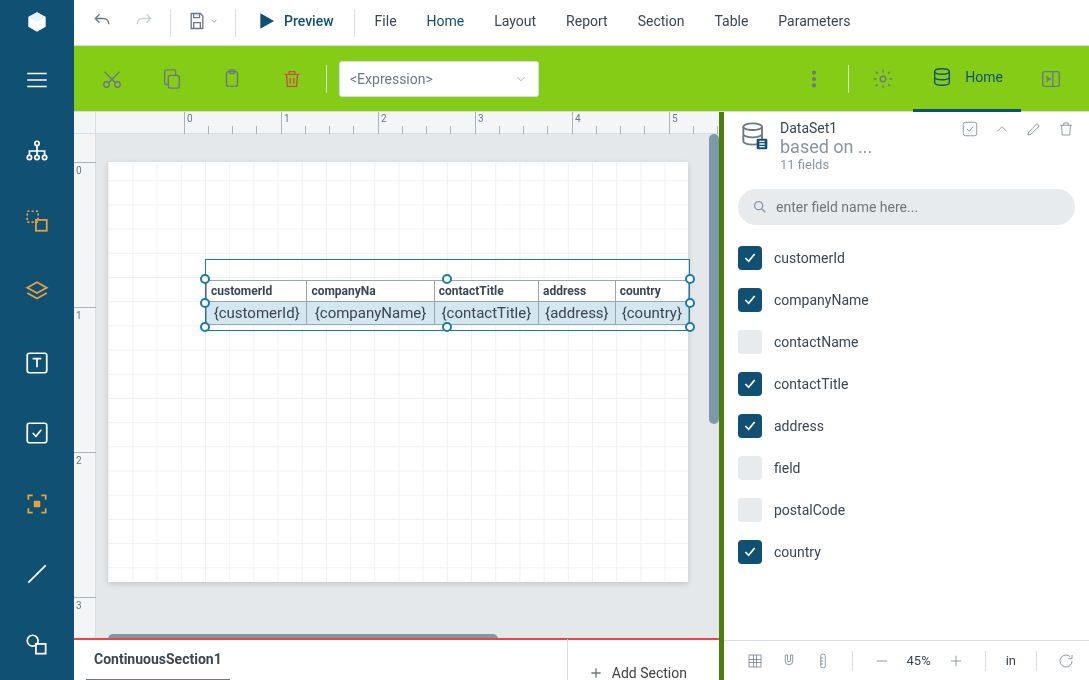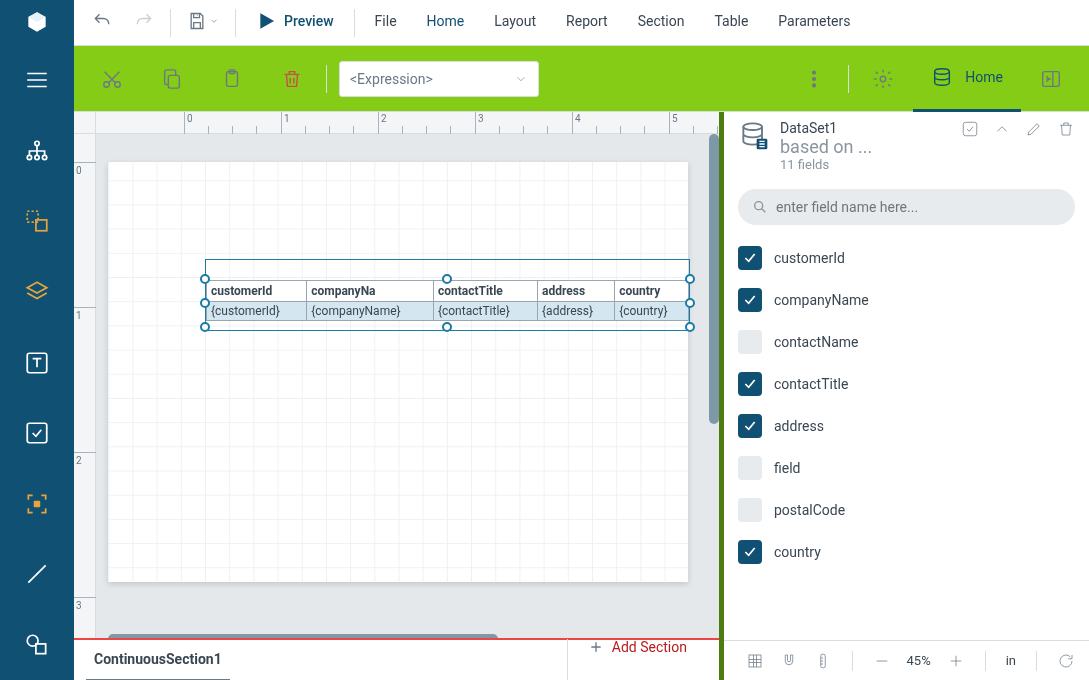--- a/index.html
+++ b/index.html
@@ -36,26 +36,26 @@
 .canvas-body{flex:1;display:flex;overflow:hidden}
 .ruler-v{width:22px;background:#f3f5f7;border-right:1px solid #d8dde2;position:relative;font-size:10px;color:#6b7885}
 .vtick{position:absolute;left:0;width:22px;border-top:1px solid #aab3bc;padding:2px}
 .canvas{flex:1;background:#e5e8eb;position:relative;overflow:hidden}
 .page{position:absolute;left:12px;top:28px;width:580px;height:420px;background:#fff;box-shadow:0 2px 6px rgba(0,0,0,0.15);background-image:linear-gradient(#eef1f3 1px,transparent 1px),linear-gradient(90deg,#eef1f3 1px,transparent 1px);background-size:24.2px 24.2px;background-position:97px 115px}
 .sel-box{position:absolute;left:97px;top:117px;width:485px;height:48px;border:1.5px solid #1a7ba5}
 .sel-box.outer{left:97px;top:97px;width:485px;height:72px;border:1px solid #1a7ba5;background:transparent}
 .handle{position:absolute;width:10px;height:10px;background:#fff;border:2px solid #1a7ba5;border-radius:50%}
 .tbl{position:absolute;left:98px;top:118px;width:483px;border-collapse:collapse;font-size:12px}
 .tbl th{border:1px solid #9aa5af;padding:3px 4px;text-align:left;font-weight:700;background:#fff}
-.tbl td{border:1px solid #9aa5af;padding:2px 4px;background:#d4e6ef;font-size:12px;text-align:left}
+.tbl td{border:1px solid #9aa5af;padding:2px 4px;background:#d4e6ef;font-size:15px;text-align:center}
 .vscroll{position:absolute;right:0;top:0;width:10px;height:290px;background:#7d99a8;border-radius:5px}
 .hscroll{position:absolute;left:12px;bottom:0;width:390px;height:10px;background:#7d99a8;border-radius:5px}
 .section-bar{height:42px;border-top:2px solid #ef4444;display:flex;align-items:center;padding:12px 12px}
 .section-tab{font-weight:700;color:#3a4652;padding:0 8px;border-bottom:2px solid #6b7885;height:42px;display:flex;align-items:center}
-.add-section{margin-left:auto;display:flex;align-items:flex-start;gap:8px;color:#b91c1c;padding:0 20px;cursor:pointer;border-left:1px solid #d8dde2;height:42px}
+.add-section{margin-left:auto;display:flex;align-items:flex-end;gap:8px;color:#404040;padding:0 20px;cursor:pointer;border-left:1px solid #d8dde2;height:42px}
 .right-panel{width:370px;border-left:5px solid #4d7c0f;display:flex;flex-direction:column}
 .ds-header{display:flex;padding:8px 14px;gap:10px;border-bottom:1px solid transparent}
 .ds-ico{width:32px;height:32px;flex-shrink:0}
 .ds-info{flex:1;min-width:0}
 .ds-name{font-size:14px;color:#3a4652}
 .ds-sub{font-size:18px;color:#8a95a0;white-space:nowrap;overflow:hidden;text-overflow:ellipsis}
 .ds-fields{font-size:13px;color:#8a95a0}
 .ds-actions{display:flex;gap:14px;align-items:flex-start}
 .ds-actions svg{width:18px;height:18px;stroke:#6b7885;fill:none;cursor:pointer}
 .search{margin:8px 14px;height:36px;background:#e8ebee;border-radius:18px;display:flex;align-items:center;padding:0 14px;gap:8px}

